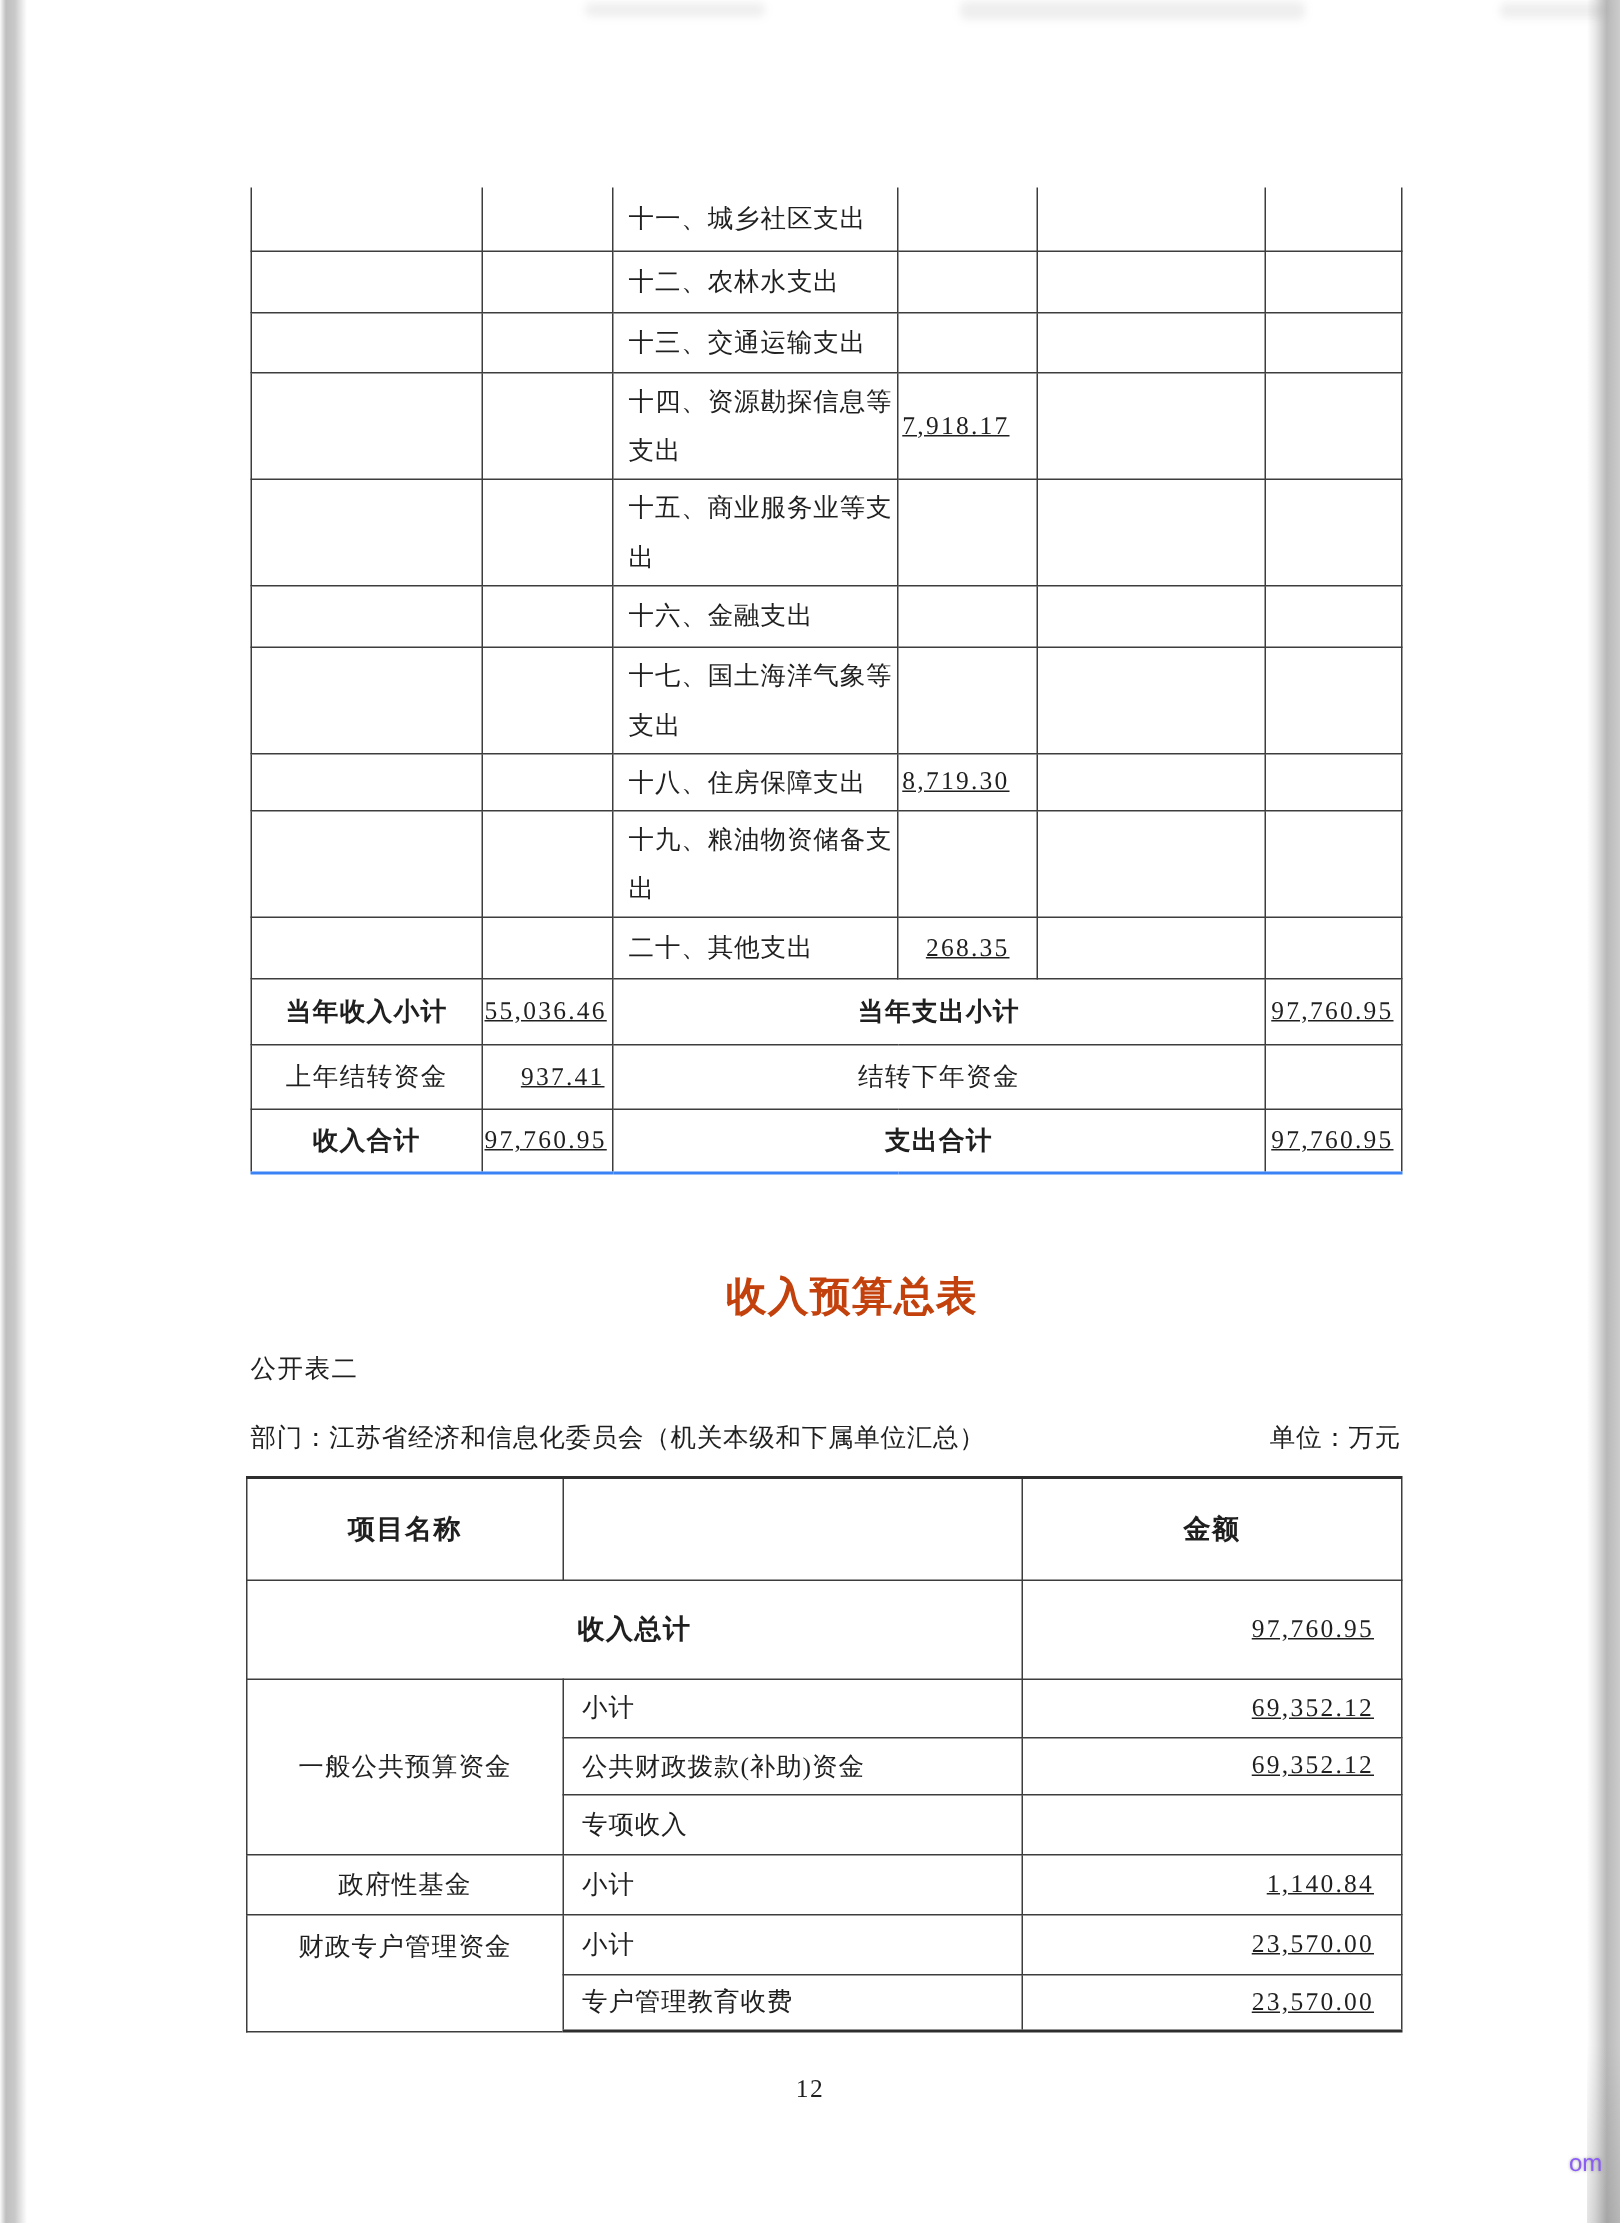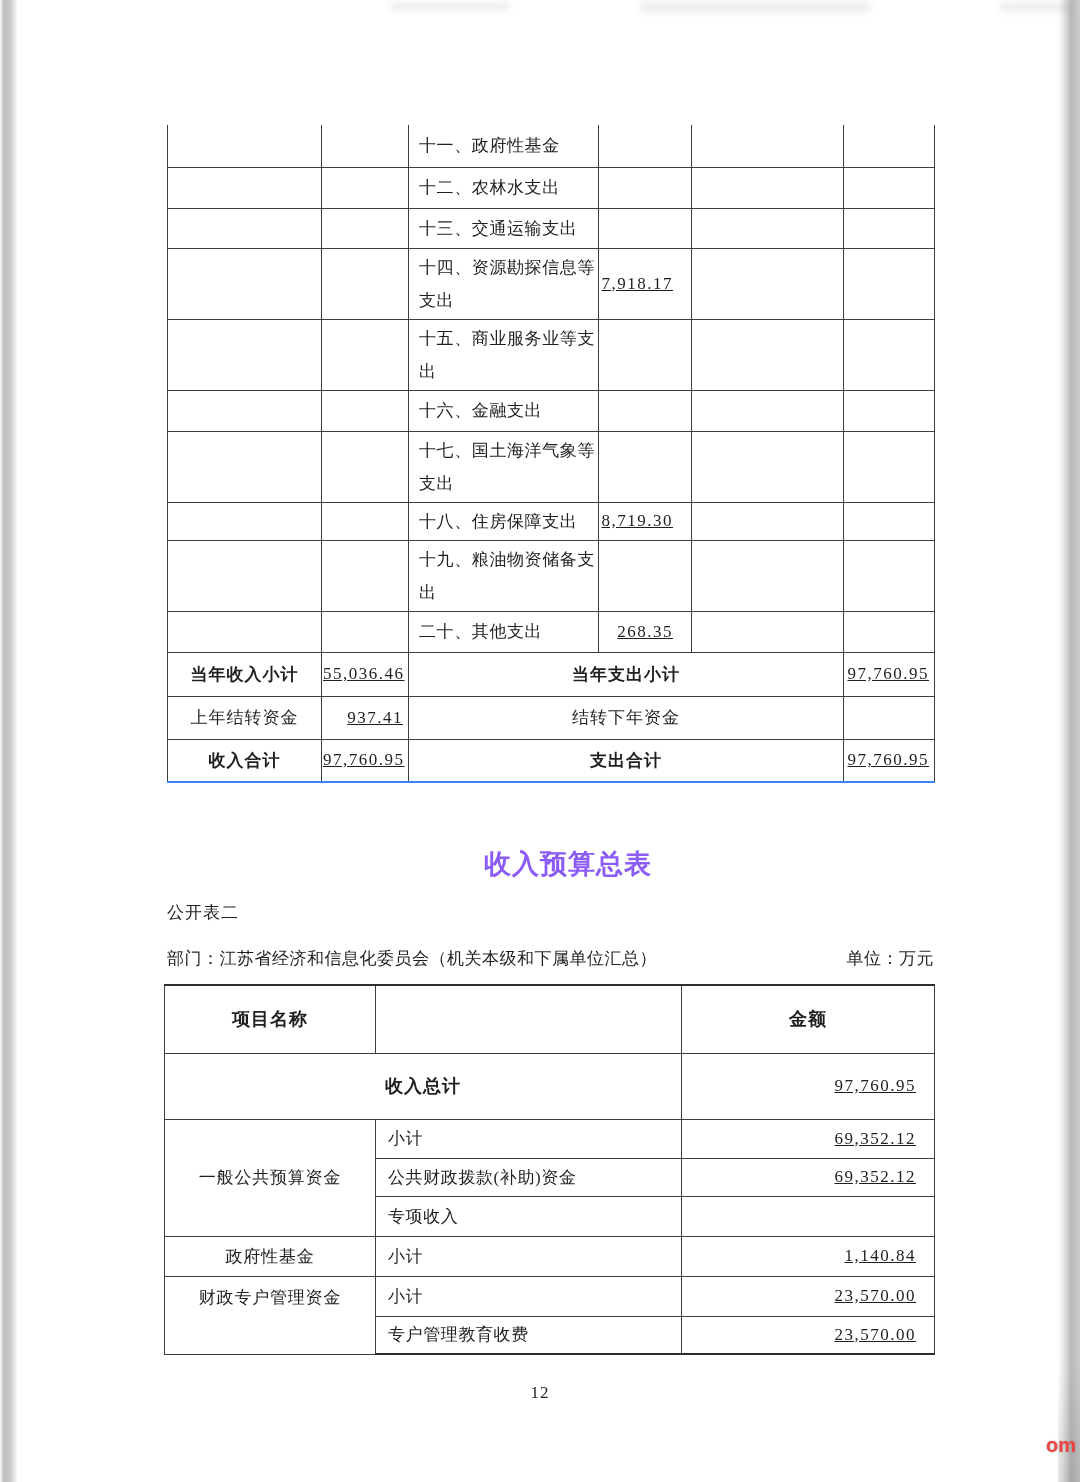--- a/index.html
+++ b/index.html
@@ -38,43 +38,43 @@
   .reglab{text-align:center;font-size:18px;letter-spacing:1px;}
   .h42{height:42px;} .h41{height:41px;} .h40{height:40px;} .h38{height:38px;}
   .h60{height:60px;} .h57{height:57px;} .h59{height:59px;} .h44{height:44px;}
   .h43{height:43px;}
   .thick-top td{border-top:2px solid #2e2e2e;}
   .t1 tr:last-child td{border-bottom:2px solid #3b82f6;}
 
   
   .sec-title{position:absolute;left:198px;top:846px;width:740px;text-align:center;
     font-family:"Liberation Sans","DejaVu Sans",sans-serif;font-weight:700;
-    font-size:27px;letter-spacing:1px;color:#8b5cf6;}
+    font-size:27px;letter-spacing:1px;color:#c2410c;}
   .note{position:absolute;left:167px;top:901px;font-size:17px;letter-spacing:1px;}
   .meta{position:absolute;left:167px;top:947px;width:767px;font-size:17px;letter-spacing:0.5px;}
   .meta .dept{float:left;}
   .meta .unit{float:right;}
 
   .t2{position:absolute;left:164px;top:984px;width:770px;}
   .t2 td{font-size:17px;}
   .t2 tr:first-child td{border-top:2px solid #2e2e2e;}
   .t2 tr:last-child td{border-bottom:2px solid #2e2e2e;}
   .t2 .hdr{font-family:"Liberation Sans","DejaVu Sans",sans-serif;font-weight:700;
     text-align:center;font-size:18px;letter-spacing:1px;}
   .t2 .cat{text-align:center;letter-spacing:0.8px;font-size:17px;}
   .t2 .cat-top{vertical-align:top;padding-top:9px;}
   .t2 .item{text-align:left;padding-left:12px;letter-spacing:0.6px;}
   .t2 .val{text-align:right;padding-right:18px;}
   .h68{height:68px;} .h66{height:66px;} .h39{height:39px;}
 
   .pageno{position:absolute;left:0;top:1383px;width:1080px;text-align:center;
     font-size:17px;letter-spacing:1px;}
   .wm{position:absolute;right:0px;top:1434px;width:34px;height:28px;
-    font-family:"Liberation Sans","DejaVu Sans",sans-serif;font-weight:700;
-    font-size:20px;color:#ef4444;text-shadow:0 0 2px rgba(120,120,120,0.7);}
+    font-family:"Liberation Sans","DejaVu Sans",sans-serif;font-weight:400;
+    font-size:16px;color:#8b5cf6;text-shadow:0 0 2px rgba(120,120,120,0.7);}
 </style>
 </head>
 <body>
 
 <div class="edge-left"></div>
 <div class="edge-right"></div>
 <div class="edge-right-dark"></div>
 <div class="smudge sm1"></div>
 <div class="smudge sm2"></div>
 <div class="smudge sm3"></div>
@@ -85,21 +85,21 @@
       <col style="width:87px">
       <col style="width:190px">
     <col style="width:93px">
       <col style="width:152px">
       <col style="width:91px">
   </colgroup>
   <tbody>
     <tr class="h42">
       <td></td>
         <td></td>
-      <td class="label">十一、政府性基金</td>
+      <td class="label">十一、城乡社区支出</td>
       <td class="num val"></td>
       <td></td>
         <td></td>
     </tr>
     <tr class="h41 hasline">
       <td></td>
         <td></td>
       <td class="label">十二、农林水支出</td>
       <td class="num val"></td>
       <td></td>

